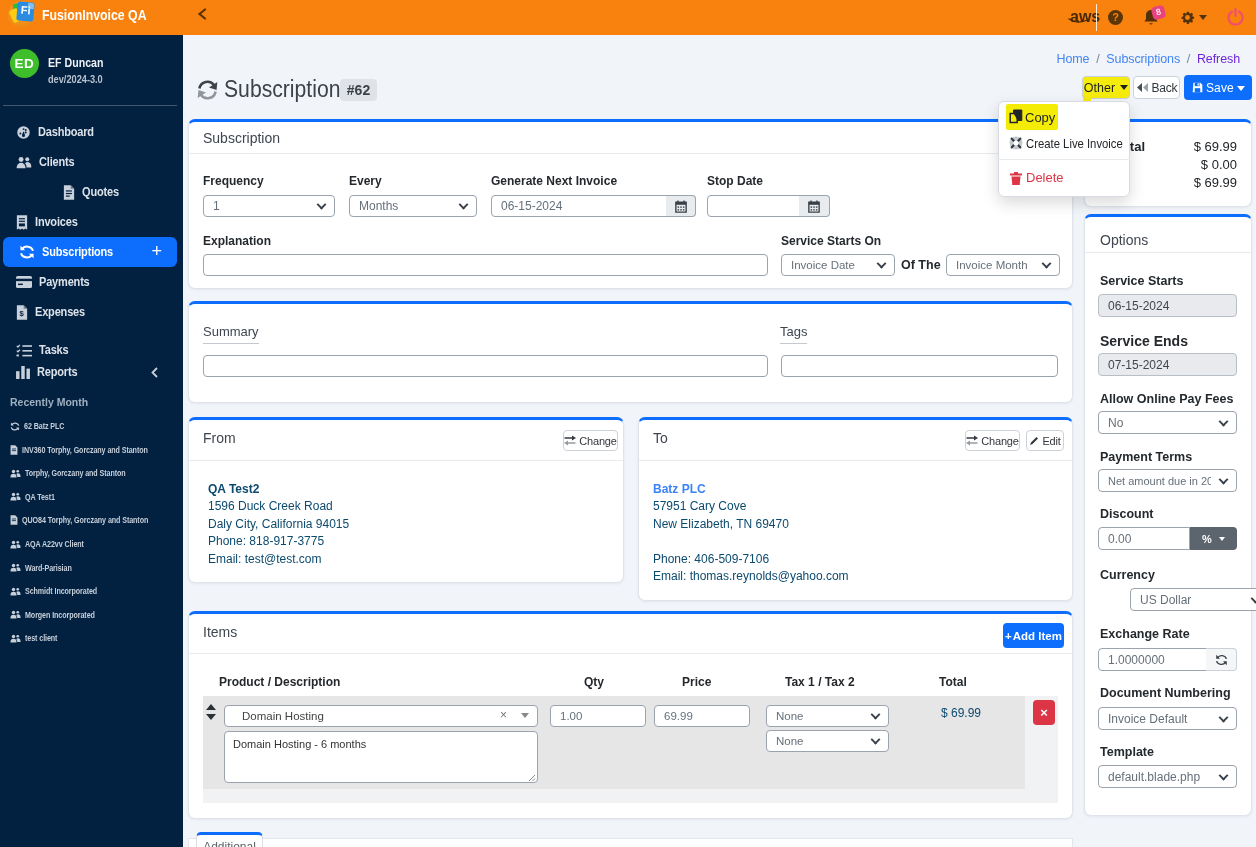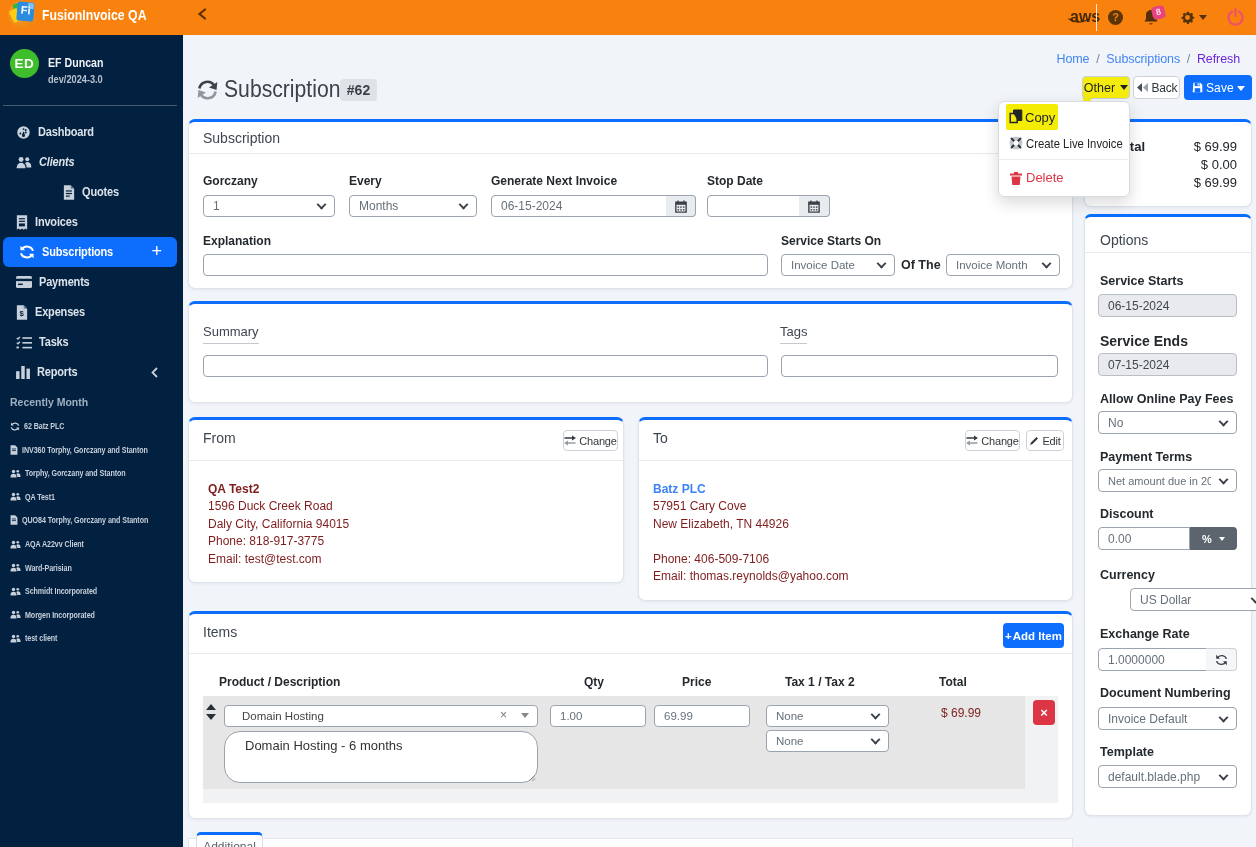--- a/index.html
+++ b/index.html
@@ -5,21 +5,21 @@
 *{margin:0;padding:0;box-sizing:border-box;font-family:"Liberation Sans",sans-serif}
 html,body{width:1256px;height:847px;overflow:hidden;position:relative;background:#f1f4f9}
 .abs{position:absolute}
 .lbl{position:absolute;font-weight:bold;font-size:12px;color:#24292e;white-space:nowrap}
 .inp{position:absolute;background:#fff;border:1px solid #9aa3ae;border-radius:4px;font-size:12px;color:#66707a;display:flex;align-items:center;padding:0 9px;white-space:nowrap;overflow:hidden}
 .chev{position:absolute;right:9px;top:50%;width:7px;height:7px;border-right:2px solid #39404a;border-bottom:2px solid #39404a;transform:translateY(-70%) rotate(45deg)}
 .card{position:absolute;background:#fff;border:1px solid #dfe3ea;border-top:3px solid #0d6efd;border-radius:7px;box-shadow:0 1px 3px rgba(20,30,60,.06)}
 .hdrline{position:absolute;left:0;right:0;border-bottom:1px solid #e7eaef}
 .ctext{position:absolute;font-size:14px;color:#3f4650;white-space:nowrap}
 .btn-w{position:absolute;background:#fff;border:1px solid #ccd2d9;border-radius:4px;display:flex;align-items:center;justify-content:center;font-size:11px;color:#31373d;white-space:nowrap;letter-spacing:-0.2px}
-.txt{position:absolute;font-size:12px;color:#7f1d1d;white-space:nowrap}
+.txt{position:absolute;font-size:12px;color:#0c4a6e;white-space:nowrap}
 .mitem{position:absolute;left:0;width:183px;height:30px;display:flex;align-items:center;color:#dde3ea;font-size:12.5px;font-weight:bold}
 .mitem .t{transform:scaleX(.88);transform-origin:left;letter-spacing:-0.2px}
 .mitem svg{margin-left:16px;margin-right:7px}
 .ritem{position:absolute;left:10px;display:flex;align-items:center;color:#c6cfda;font-size:8.5px;font-weight:600;white-space:nowrap}
 .ritem .t{transform:scaleX(.84);transform-origin:left;letter-spacing:-0.1px}
 .ritem svg{margin-right:4px}
 </style>
 </head>
 <body>
 
@@ -66,21 +66,21 @@
 <div class="abs" style="left:48px;top:56px;color:#eef2f6;font-size:12.5px;font-weight:bold;transform:scaleX(.85);transform-origin:left">EF Duncan</div>
 <div class="abs" style="left:48px;top:74px;color:#b9c3cf;font-size:10px;font-weight:bold;transform:scaleX(.92);transform-origin:left">dev/2024-3.0</div>
 <div class="abs" style="left:3px;top:105px;width:174px;height:1px;background:rgba(255,255,255,.25)"></div>
 <div id="menu">
     <div class="mitem" style="top:117px;">
       <svg width="15" height="15" viewBox="0 0 24 24">
         <path fill="#c7d0db" d="M12 2a10 10 0 1 0 0 20 10 10 0 0 0 0-20zm0 3a1.5 1.5 0 1 1 0 3 1.5 1.5 0 0 1 0-3zM5.5 13.5a1.5 1.5 0 1 1 3 0 1.5 1.5 0 0 1-3 0zm10 0a1.5 1.5 0 1 1 .01 0zM12 19a2.4 2.4 0 0 1-2.4-2.4c0-1.1 1.3-4.2 2.4-6.6 1.1 2.4 2.4 5.5 2.4 6.6A2.4 2.4 0 0 1 12 19zM17 8a1.5 1.5 0 1 1 0-.01z"></path>
       </svg>
       <span class="t">Dashboard</span>
     </div>
-    <div class="mitem" style="top:147px;font-style:italic;">
+    <div class="mitem" style="top:147px;">
       <svg width="16" height="13" viewBox="0 0 22 17">
         <circle cx="7" cy="4.5" r="3.4" fill="#c7d0db"></circle>
         <path d="M1 15 a6 6 0 0 1 12 0 v1.5 h-12 z" fill="#c7d0db"></path>
         <circle cx="15.5" cy="4" r="2.7" fill="#c7d0db"></circle>
         <path d="M14.5 15.5 v-1 a7.5 7.5 0 0 0-2-5 a5 5 0 0 1 8.5 4 v2 z" fill="#c7d0db"></path>
       </svg>
       <span class="t">Clients</span>
     </div>
     <div class="mitem" style="top:177px;padding-left:47px;">
       <svg width="12" height="15" viewBox="0 0 14 17">
@@ -120,21 +120,21 @@
       <span class="t">Payments</span>
     </div>
     <div class="mitem" style="top:297px;">
       <svg width="12" height="15" viewBox="0 0 14 17">
         <path d="M1 0 h8 l4 4 v13 h-12 z" fill="#c7d0db"></path>
         <path d="M9 0 l4 4 h-4 z" fill="#6b7a8a"></path>
         <text x="4" y="13" font-size="9" font-weight="bold" fill="#02203f">$</text>
       </svg>
       <span class="t">Expenses</span>
     </div>
-    <div class="mitem" style="top:327px;">
+    <div class="mitem" style="top:327px;align-items:flex-end;">
       <svg width="16" height="13" viewBox="0 0 20 16">
         <path d="M1 2.2 l1.4 1.4 L5 1" stroke="#c7d0db" stroke-width="1.6" fill="none"></path>
         <rect x="8" y="1.4" width="12" height="2" fill="#c7d0db"></rect>
         <path d="M1 8.2 l1.4 1.4 L5 7" stroke="#c7d0db" stroke-width="1.6" fill="none"></path>
         <rect x="8" y="7.4" width="12" height="2" fill="#c7d0db"></rect>
         <rect x="0.6" y="13" width="3" height="2.4" fill="#c7d0db"></rect>
         <rect x="8" y="13.4" width="12" height="2" fill="#c7d0db"></rect>
       </svg>
       <span class="t">Tasks</span>
     </div>
@@ -266,21 +266,21 @@
       <path d="M2 1 h10 l3 3 v11 h-14 z" fill="#fff"></path>
       <rect x="4" y="1" width="7" height="5" fill="#0d6efd"></rect>
       <rect x="8" y="2" width="2" height="3" fill="#fff"></rect>
       <rect x="4" y="9" width="8" height="6" fill="#0d6efd"></rect>
     </svg>Save
 <span style="position:absolute;right:7px;top:11px;width:0;height:0;border-left:4.5px solid transparent;border-right:4.5px solid transparent;border-top:5px solid #fff"></span></div>
 
 <div class="card" style="left:188px;top:119px;width:885px;height:170px"></div>
 <div class="ctext" style="left:203px;top:130px">Subscription</div>
 <div class="hdrline" style="left:189px;top:153px;width:883px"></div>
-<div class="lbl" style="left:203px;top:174px">Gorczany</div>
+<div class="lbl" style="left:203px;top:174px">Frequency</div>
 <div class="lbl" style="left:349px;top:174px">Every</div>
 <div class="lbl" style="left:491px;top:174px">Generate Next Invoice</div>
 <div class="lbl" style="left:707px;top:174px">Stop Date</div>
 <div class="inp" style="left:203px;top:195px;width:132px;height:22px">1<span class="chev"></span></div>
 <div class="inp" style="left:349px;top:195px;width:128px;height:22px">Months<span class="chev"></span></div>
 <div class="inp" style="left:491px;top:195px;width:176px;height:22px;border-radius:4px 0 0 4px">06-15-2024</div>
 <div class="abs calbtn" style="left:666px;top:195px;width:30px;height:22px;display:flex">
     <svg width="12" height="13" viewBox="0 0 14 15" style="margin:auto">
       <path d="M1 2.5 h12 v11.5 h-12 z M3.5 0.5 v3 M10.5 0.5 v3" fill="none" stroke="#3a4047" stroke-width="1.6"></path>
       <rect x="1" y="2.5" width="12" height="3" fill="#3a4047"></rect>
@@ -347,21 +347,21 @@
       <line x1="3.5" y1="8" x2="11.5" y2="8" stroke="#969ca3" stroke-width="1.5"></line>
       <path d="M4 5.6 L0 8 L4 10.4 Z" fill="#969ca3"></path>
     </svg>Change</div>
 <div class="btn-w" style="left:1026px;top:430px;width:38px;height:21px">
 <svg width="10" height="10" viewBox="0 0 10 10" style="margin-right:3px">
       <path d="M1 9 L2 6.5 L7.5 1 L9 2.5 L3.5 8 Z" fill="#31373d"></path>
     </svg>Edit</div>
 <div class="hdrline" style="left:639px;top:460px;width:433px"></div>
 <div class="txt" style="left:653px;top:482px;font-weight:bold;color:#3d82f6">Batz PLC</div>
 <div class="txt" style="left:653px;top:499px">57951 Cary Cove</div>
-<div class="txt" style="left:653px;top:517px">New Elizabeth, TN 44926</div>
+<div class="txt" style="left:653px;top:517px">New Elizabeth, TN 69470</div>
 <div class="txt" style="left:653px;top:552px">Phone: 406-509-7106</div>
 <div class="txt" style="left:653px;top:569px">Email: thomas.reynolds@yahoo.com</div>
 
 <div class="card" style="left:188px;top:611px;width:885px;height:208px"></div>
 <div class="ctext" style="left:203px;top:624px">Items</div>
 <div class="abs" style="left:1003px;top:623px;width:61px;height:25px;background:#0d6efd;border-radius:4px;color:#fff;font-size:11.5px;font-weight:bold;display:flex;align-items:center;justify-content:center">+ Add Item</div>
 <div class="hdrline" style="left:189px;top:653px;width:883px"></div>
 <div class="lbl" style="left:219px;top:675px">Product / Description</div>
 <div class="lbl" style="left:584px;top:675px">Qty</div>
 <div class="lbl" style="left:682px;top:675px">Price</div>
@@ -372,21 +372,21 @@
 
 <svg class="abs" style="left:205px;top:704px" width="12" height="16" viewBox="0 0 12 16">
     <path d="M6 0 L11 6 L1 6 Z" fill="#2b3035"></path>
     <path d="M6 16 L11 10 L1 10 Z" fill="#2b3035"></path>
   </svg>
 
 <div class="inp" style="left:224px;top:705px;width:314px;height:22px;font-size:11.5px;color:#444;padding-left:17px">Domain Hosting</div>
 <div class="abs" style="left:500px;top:708px;color:#777;font-size:12px">×</div>
 <div class="abs" style="left:521px;top:713px;width:0;height:0;border-left:4px solid transparent;border-right:4px solid transparent;border-top:5px solid #888"></div>
 
-<div class="abs" style="left:224px;top:731px;width:314px;height:52px;background:#fff;border:1px solid #9aa3ae;border-radius:16px;font-size:13px;color:#333;padding:6px 20px">Domain Hosting - 6 months</div>
+<div class="abs" style="left:224px;top:731px;width:314px;height:52px;background:#fff;border:1px solid #9aa3ae;border-radius:4px;font-size:11px;color:#333;padding:6px 8px">Domain Hosting - 6 months</div>
 <svg class="abs" style="left:528px;top:774px" width="8" height="8" viewBox="0 0 8 8">
     <path d="M7 1 L1 7 M7 4.5 L4.5 7" stroke="#888" stroke-width="1"></path>
   </svg>
 <div class="inp" style="left:550px;top:705px;width:96px;height:22px;font-size:11.5px">1.00</div>
 <div class="inp" style="left:654px;top:705px;width:96px;height:22px;font-size:11.5px">69.99</div>
 <div class="inp" style="left:766px;top:705px;width:123px;height:22px;font-size:11.5px">None<span class="chev"></span></div>
 <div class="inp" style="left:766px;top:730px;width:123px;height:22px;font-size:11.5px">None<span class="chev"></span></div>
 <div class="txt" style="left:941px;top:706px">$ 69.99</div>
 <div class="abs" style="left:1033px;top:700px;width:22px;height:25px;background:#dc3545;border-radius:4px;color:#fff;font-weight:bold;font-size:13px;text-align:center;line-height:25px">×</div>
 

